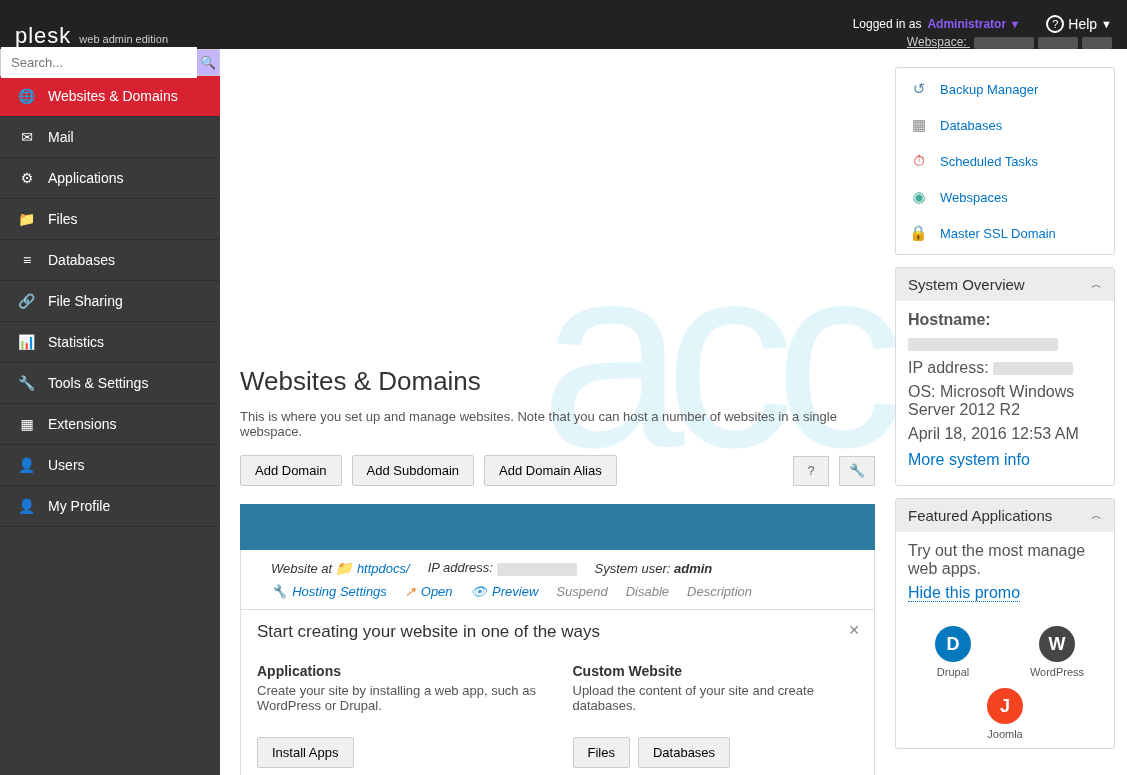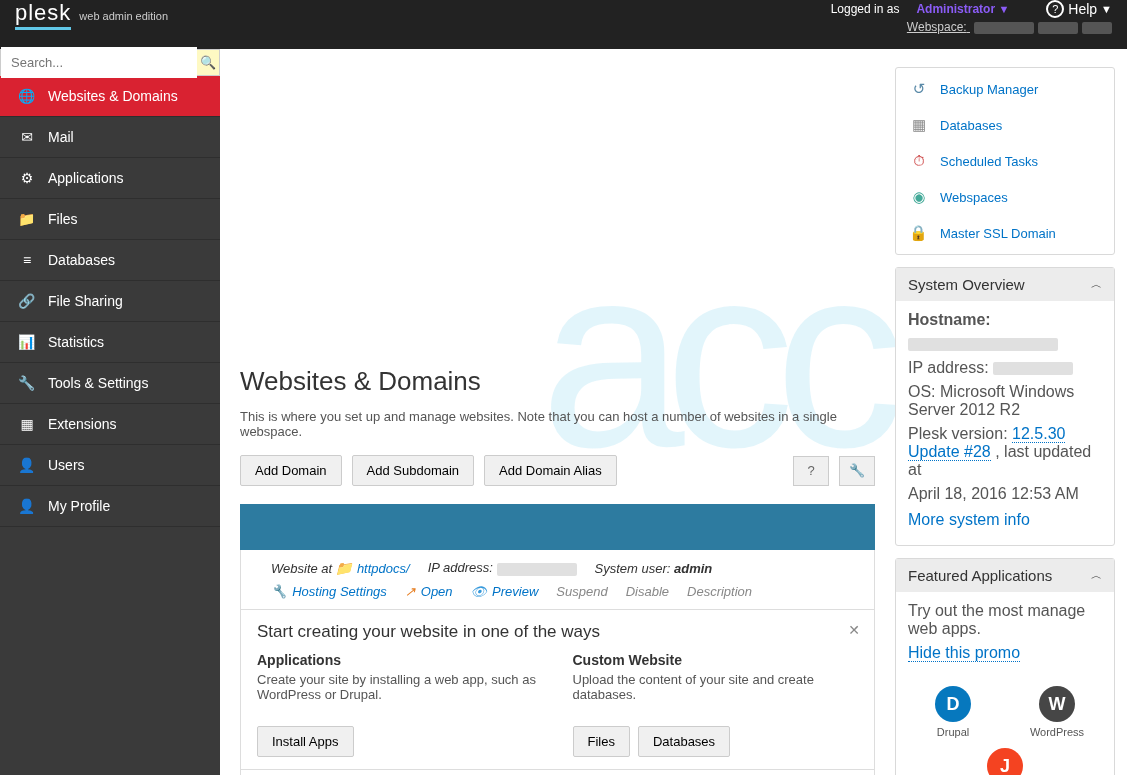--- a/index.html
+++ b/index.html
@@ -1,37 +1,37 @@
 <!DOCTYPE html>
 <html><head>
 <meta charset="utf-8">
 <style>
 * { margin: 0; padding: 0; box-sizing: border-box; font-family: Arial, Helvetica, sans-serif; }
 body { background: #fff; font-size: 13px; color: #333; width: 1127px; height: 775px; overflow: hidden; }
 
 
-.header { background: #222; color: #fff; height: 49px; display: flex; align-items: flex-start; padding: 0 15px; }
+.header { background: #222; color: #fff; height: 49px; display: flex; align-items: flex-end; padding: 0 15px; }
 .logo { display: flex; align-items: baseline; gap: 8px; }
 .logo-text { font-size: 22px; font-weight: 300; letter-spacing: 1px; }
 .logo-underline { border-bottom: 3px solid #61c7e7; padding-bottom: 2px; }
 .logo-sub { font-size: 11px; color: #ccc; }
 .header-right { margin-left: auto; display: flex; flex-direction: column; align-items: flex-end; font-size: 12px; gap: 2px; }
-.header-line1 { display: flex; align-items: center; gap: 17px; }
+.header-line1 { display: flex; align-items: center; gap: 6px; }
 .admin-link { font-weight: bold; color: #8b5cf6; }
 .help-block { display: flex; align-items: center; gap: 4px; color: #fff; font-size: 14px; margin-left: 20px; }
 .help-icon { width: 18px; height: 18px; border: 2px solid #fff; border-radius: 50%; display: flex; align-items: center; justify-content: center; font-size: 11px; }
 .webspace-line { color: #ccc; text-decoration: underline; }
 .ws-redact { background: #555; display: inline-block; width: 60px; height: 12px; border-radius: 2px; margin-left: 4px; vertical-align: middle; }
 
 
 .layout { display: flex; height: calc(775px - 49px); }
 
 
 .sidebar { width: 220px; background: #3a3a3a; color: #fff; flex-shrink: 0; }
-.search-bar { background: #fef9c3; margin: 0; padding: 0; display: flex; align-items: center; height: 27px; border: 1px solid #ccc; }
+.search-bar { background: #c4b5fd; margin: 0; padding: 0; display: flex; align-items: center; height: 27px; border: 1px solid #ccc; }
 .search-input { border: none; padding: 8px 10px; flex: 1; font-size: 13px; outline: none; }
 .search-btn { width: 36px; height: 36px; display: flex; align-items: center; justify-content: center; color: #666; cursor: pointer; }
 .nav-item { display: flex; align-items: center; gap: 12px; padding: 11px 18px; cursor: pointer; font-size: 14px; border-bottom: 1px solid #2e2e2e; }
 .nav-item.active { background: #d92231; }
 .nav-icon { width: 18px; height: 18px; display: flex; align-items: center; justify-content: center; font-size: 14px; }
 
 
 .main { flex: 1; padding: 18px 20px; overflow-y: auto; background: #fff; position: relative; }
 .page-title { font-size: 26px; font-weight: 300; margin-bottom: 12px; }
 .page-desc { font-size: 13px; color: #555; margin-bottom: 16px; max-width: 600px; }
@@ -46,21 +46,21 @@
 .info-row1 { display: flex; gap: 18px; align-items: center; margin-bottom: 8px; }
 .folder-icon { color: #f7931e; font-size: 14px; }
 .link { color: #0073c7; cursor: pointer; }
 .info-row2 { display: flex; gap: 18px; align-items: center; }
 .mini-link { display: flex; align-items: center; gap: 5px; color: #0073c7; cursor: pointer; }
 .gray-text { color: #888; }
 .redact { background: #e0e0e0; display: inline-block; width: 80px; height: 13px; border-radius: 2px; vertical-align: middle; }
 
 
 .start-box { border: 1px solid #ddd; border-top: none; padding: 12px 16px; position: relative; }
-.start-title { font-size: 17px; font-weight: 300; margin-bottom: 10px; }
+.start-title { font-size: 17px; font-weight: 300; margin-bottom: 21px; }
 .close-x { position: absolute; right: 14px; top: 12px; cursor: pointer; color: #888; font-size: 14px; }
 .start-cols { display: flex; gap: 30px; }
 .start-col { flex: 1; }
 .col-head { font-weight: bold; font-size: 14px; margin-bottom: 4px; }
 .col-desc { font-size: 13px; color: #555; margin-bottom: 24px; }
 .col-btns { display: flex; gap: 8px; }
 
 
 .show-less { text-align: center; padding: 8px; border: 1px solid #ddd; border-top: none; font-size: 11px; color: #666; cursor: pointer; }
 
@@ -265,21 +265,20 @@
     <div class="panel-box">
       <div class="panel-head">
         <span>System Overview</span>
           <span class="chev">︿</span>
       </div>
       <div class="panel-body">
         <div><b>Hostname:</b></div>
         <div><span class="redact" style="width:150px"></span></div>
         <div><span>IP address:</span> <span class="redact" style="width:80px"></span></div>
         <div><span>OS:</span> <span>Microsoft Windows Server 2012 R2</span></div>
-        <div><span>Plesk version:</span> <span class="dotted-link">12.5.30 Update #28</span> <span>, last updated at</span></div>
         <div>April 18, 2016 12:53 AM</div>
         <div style="margin-top:8px"><span class="link">More system info</span></div>
       </div>
     </div>
 
     <div class="panel-box">
       <div class="panel-head">
         <span>Featured Applications</span>
           <span class="chev">︿</span>
       </div>

